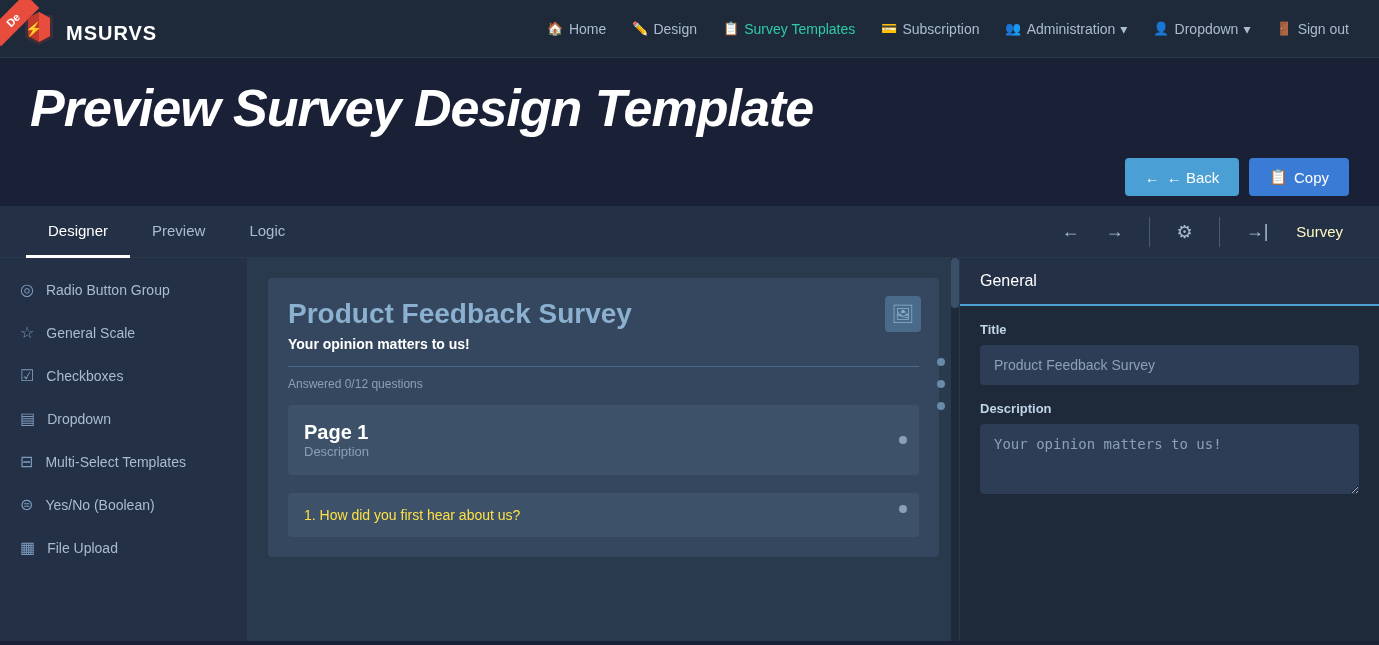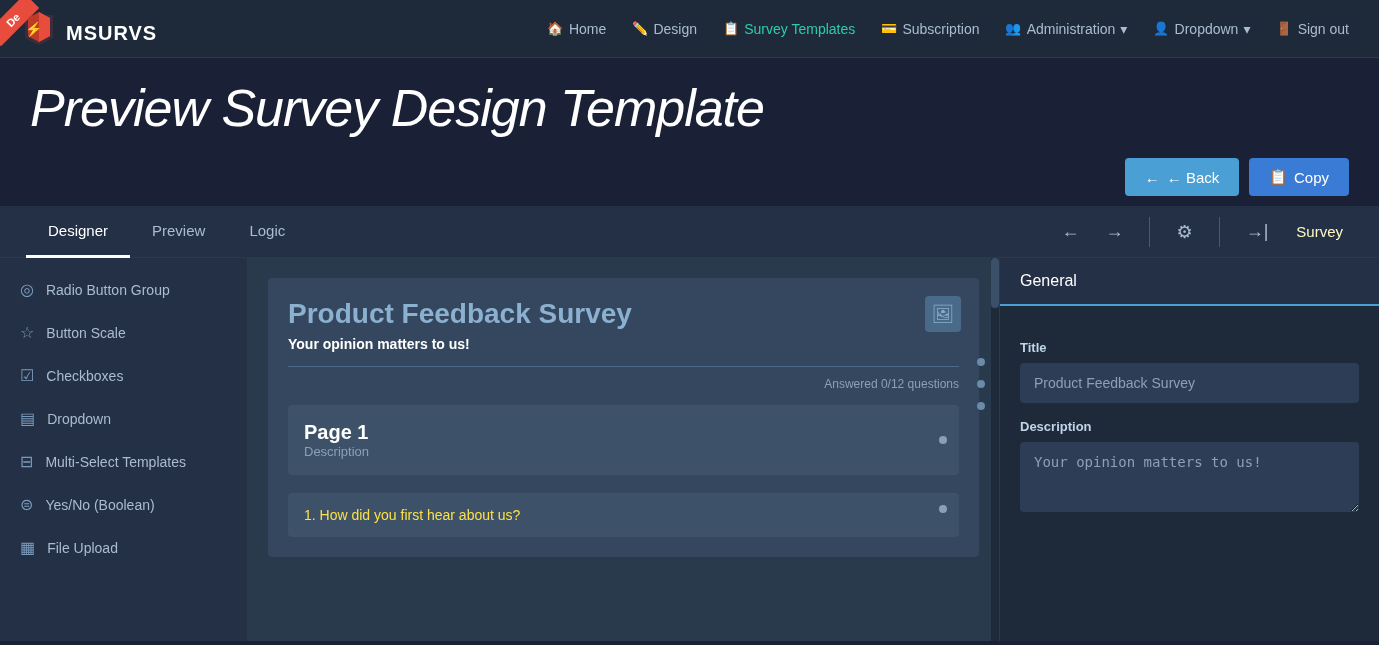--- a/index.html
+++ b/index.html
@@ -50,21 +50,21 @@
     .nav-link.active { color: #2dcca7; }
     .nav-link-icon { font-size: 13px; }
 
     
     .page-header {
       background: #1a2035;
       padding: 20px 30px 10px 30px;
     }
     .page-title {
       font-size: 52px;
-      font-weight: 400;
+      font-weight: 700;
       color: #fff;
       font-style: italic;
       letter-spacing: -1px;
     }
     .header-actions {
       display: flex;
       justify-content: flex-end;
       padding: 10px 30px;
       gap: 10px;
     }
@@ -209,21 +209,21 @@
       justify-content: center;
       color: #8bb0d0;
       font-size: 18px;
     }
     .survey-divider {
       border: none;
       border-top: 1px solid #4a6a8a;
       margin: 10px 0;
     }
     .answered-text {
-      text-align: right;
+      text-align: left;
       font-size: 12px;
       color: #8ba0b8;
       margin-bottom: 14px;
     }
     .page-section {
       background: #3d5268;
       border-radius: 4px;
       padding: 16px;
       margin-bottom: 10px;
       position: relative;
@@ -262,34 +262,34 @@
       right: 12px;
       top: 12px;
       width: 8px;
       height: 8px;
       border-radius: 50%;
       background: #8ba0b8;
     }
 
     
     .right-panel {
-      width: 380px;
+      width: 420px;
       background: #1e2a3a;
       border-left: 1px solid #2a3a4a;
       overflow-y: auto;
     }
     .panel-section-header {
       padding: 14px 20px;
       font-size: 16px;
       color: #fff;
       border-bottom: 2px solid #4a9fd4;
       background: #243045;
     }
     .panel-body {
-      padding: 34px 20px;
+      padding: 16px 20px;
     }
     .panel-label {
       font-size: 13px;
       color: #c0d4e8;
       margin-bottom: 8px;
       font-weight: bold;
     }
     .panel-input {
       width: 100%;
       background: #2d3d55;
@@ -419,21 +419,21 @@
 
 <div class="main-layout">
 
   <div class="sidebar">
     <div class="sidebar-item">
       <span class="sidebar-item-icon">◎</span>
       <span>Radio Button Group</span>
     </div>
     <div class="sidebar-item">
       <span class="sidebar-item-icon">☆</span>
-      <span>Button Scale</span>
+      <span>General Scale</span>
     </div>
     <div class="sidebar-item">
       <span class="sidebar-item-icon">☑</span>
       <span>Checkboxes</span>
     </div>
     <div class="sidebar-item">
       <span class="sidebar-item-icon">▤</span>
       <span>Dropdown</span>
     </div>
     <div class="sidebar-item">

